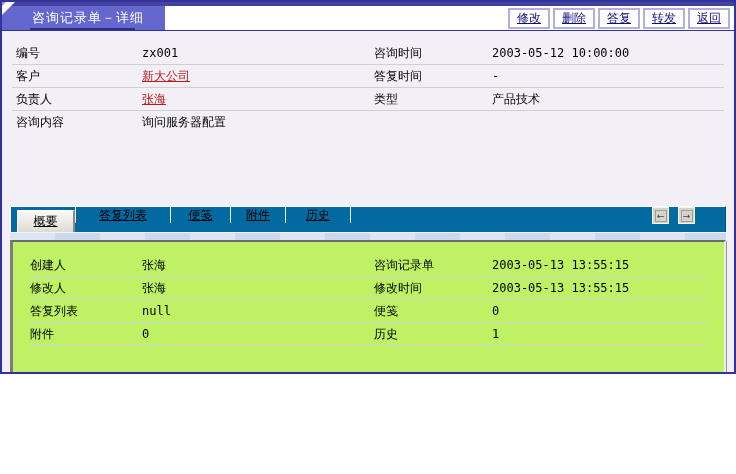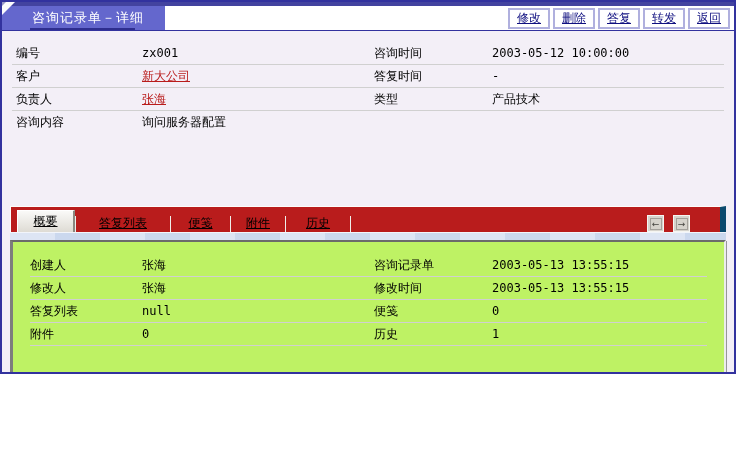--- a/index.html
+++ b/index.html
@@ -95,26 +95,26 @@
   .link {
     color: #b91c1c;
     text-decoration: underline;
     cursor: pointer;
   }
   .span3 { grid-column: 2 / 5; }
   
   .tab-control { margin: 72px 8px 0 8px; }
   .tab-bar {
     height: 26px;
-    background: #b91c1c;
+    background: #0369a1;
     border-top: 1px solid #fdfdfb;
     border-left: 1px solid #fdfdfb;
-    border-right: 6px solid #0c4a6e;
-    display: flex;
-    align-items: flex-end;
+    border-right: 1px solid #0c4a6e;
+    display: flex;
+    align-items: flex-start;
   }
   .tab-active {
     align-self: flex-end;
     margin-left: 6px;
     width: 58px; height: 22px;
     background: linear-gradient(#fafaf8, #dedbd4);
     border-top: 1px solid #ffffff;
     border-left: 1px solid #ffffff;
     border-right: 2px solid #8a8780;
     display: flex;

